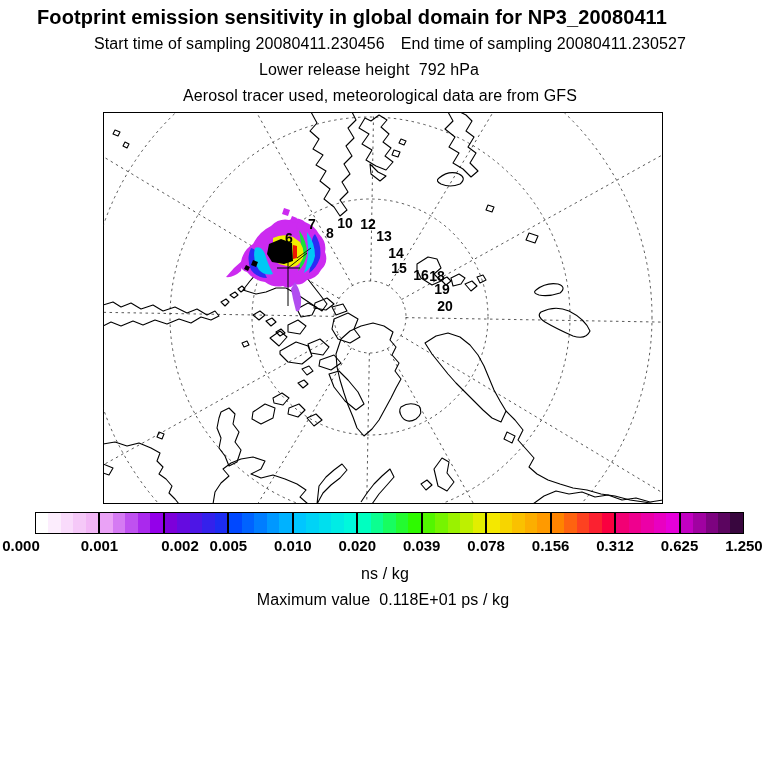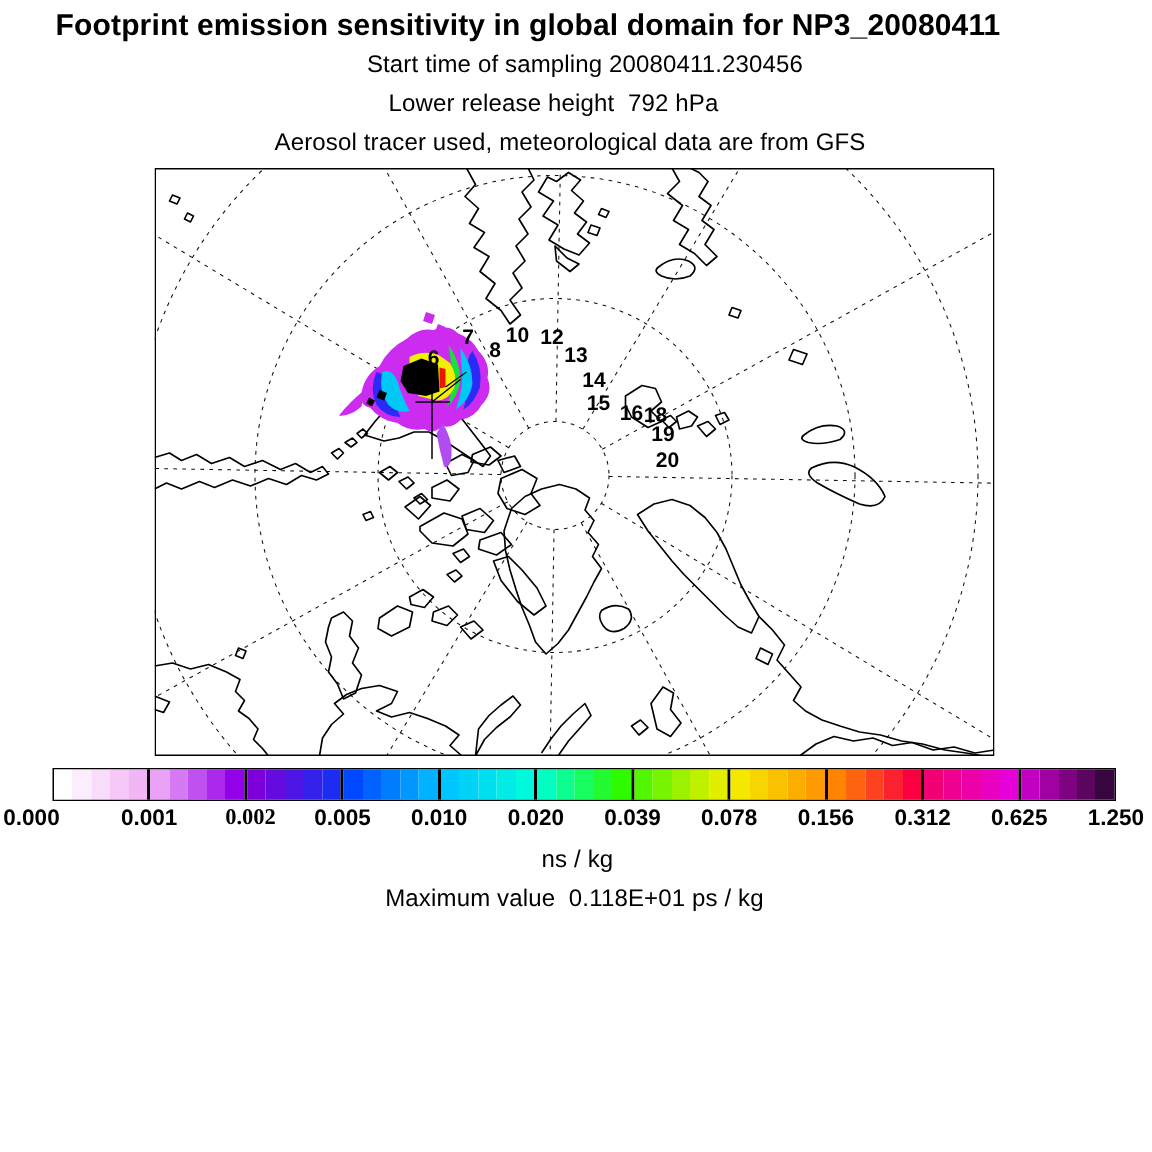--- a/index.html
+++ b/index.html
@@ -18,20 +18,21 @@
   #maxval{position:absolute;top:591px;}
   svg text{font-family:"Liberation Sans","DejaVu Sans",sans-serif;}
 </style>
 </head>
 <body>
 
 <div id="title" class="hl" style="left:352px;top:6px;">Footprint emission sensitivity in global domain for NP3_20080411</div>
 
 <div class="hrow" style="left:390px;top:35px;gap:16px;">
   <span>Start time of sampling 20080411.230456</span>
+  <span>End time of sampling 20080411.230527</span>
 </div>
 
 <div class="hrow" style="left:369px;top:61px;gap:62px;">
   <span>Lower release height  792 hPa</span>
 </div>
 
 <div class="hl" style="left:380px;top:87px;">Aerosol tracer used, meteorological data are from GFS</div>
 
 <svg id="mapbox" viewBox="0 0 560 392">
   <defs>
@@ -229,21 +230,21 @@
       <div class="ccell" style="background: rgb(194, 0, 194);"></div>
       <div class="ccell" style="background: rgb(160, 2, 161);"></div>
       <div class="ccell" style="background: rgb(125, 3, 128);"></div>
       <div class="ccell" style="background: rgb(91, 5, 95);"></div>
       <div class="ccell" style="background: rgb(56, 6, 62);"></div>
     </div>
   </div>
 <div id="ticks">
     <span class="tick" style="left: 21px;">0.000</span>
     <span class="tick" style="left: 99.45px;">0.001</span>
-    <span class="tick" style="left: 167px; font-family: Liberation Serif, serif;">0.002</span>
+    <span class="tick" style="left: 180px;">0.002</span>
     <span class="tick" style="left: 228.35px;">0.005</span>
     <span class="tick" style="left: 292.8px; text-align: right;">0.010</span>
     <span class="tick" style="left: 357.25px;">0.020</span>
     <span class="tick" style="left: 421.7px;">0.039</span>
     <span class="tick" style="left: 486.15px;">0.078</span>
     <span class="tick" style="left: 550.6px;">0.156</span>
     <span class="tick" style="left: 615.05px;">0.312</span>
     <span class="tick" style="left: 679.5px;">0.625</span>
     <span class="tick" style="left: 743.95px;">1.250</span>
   </div>

